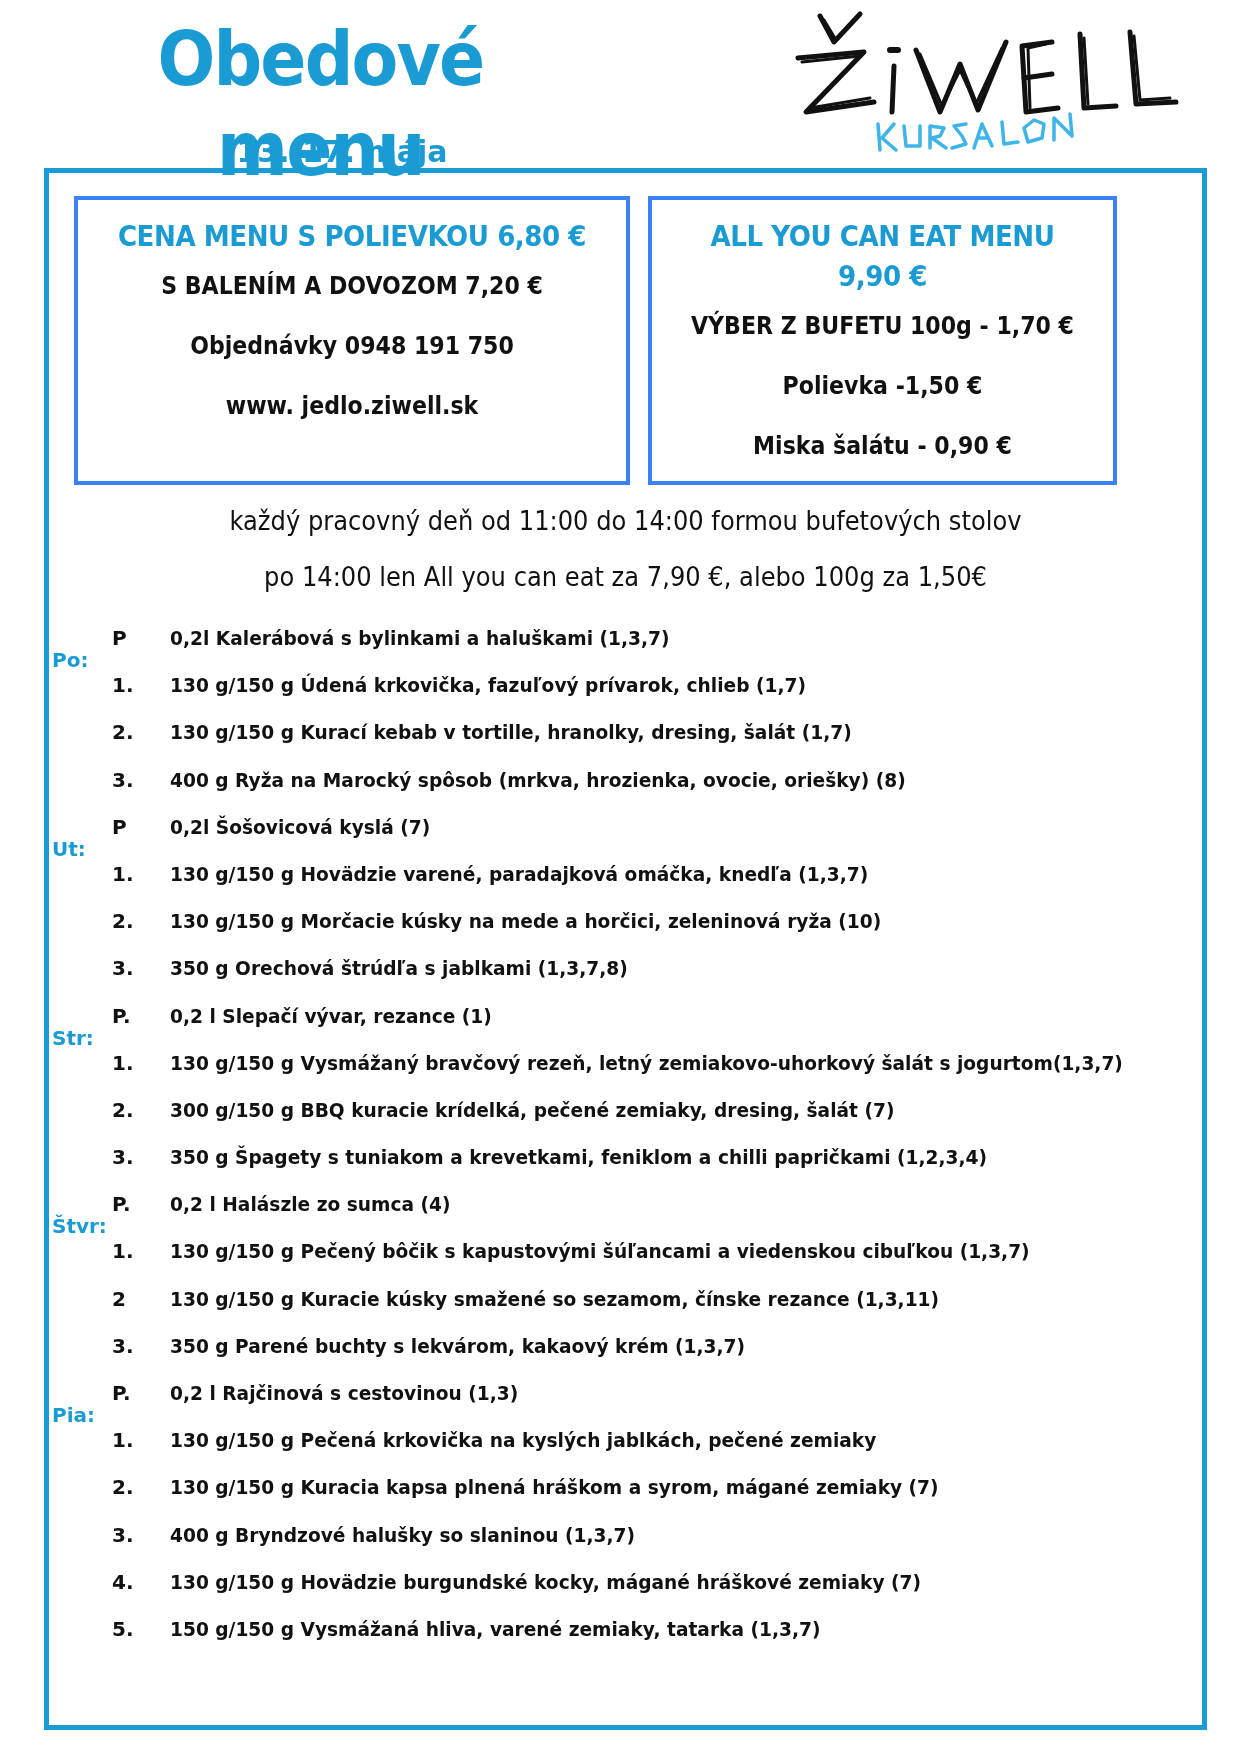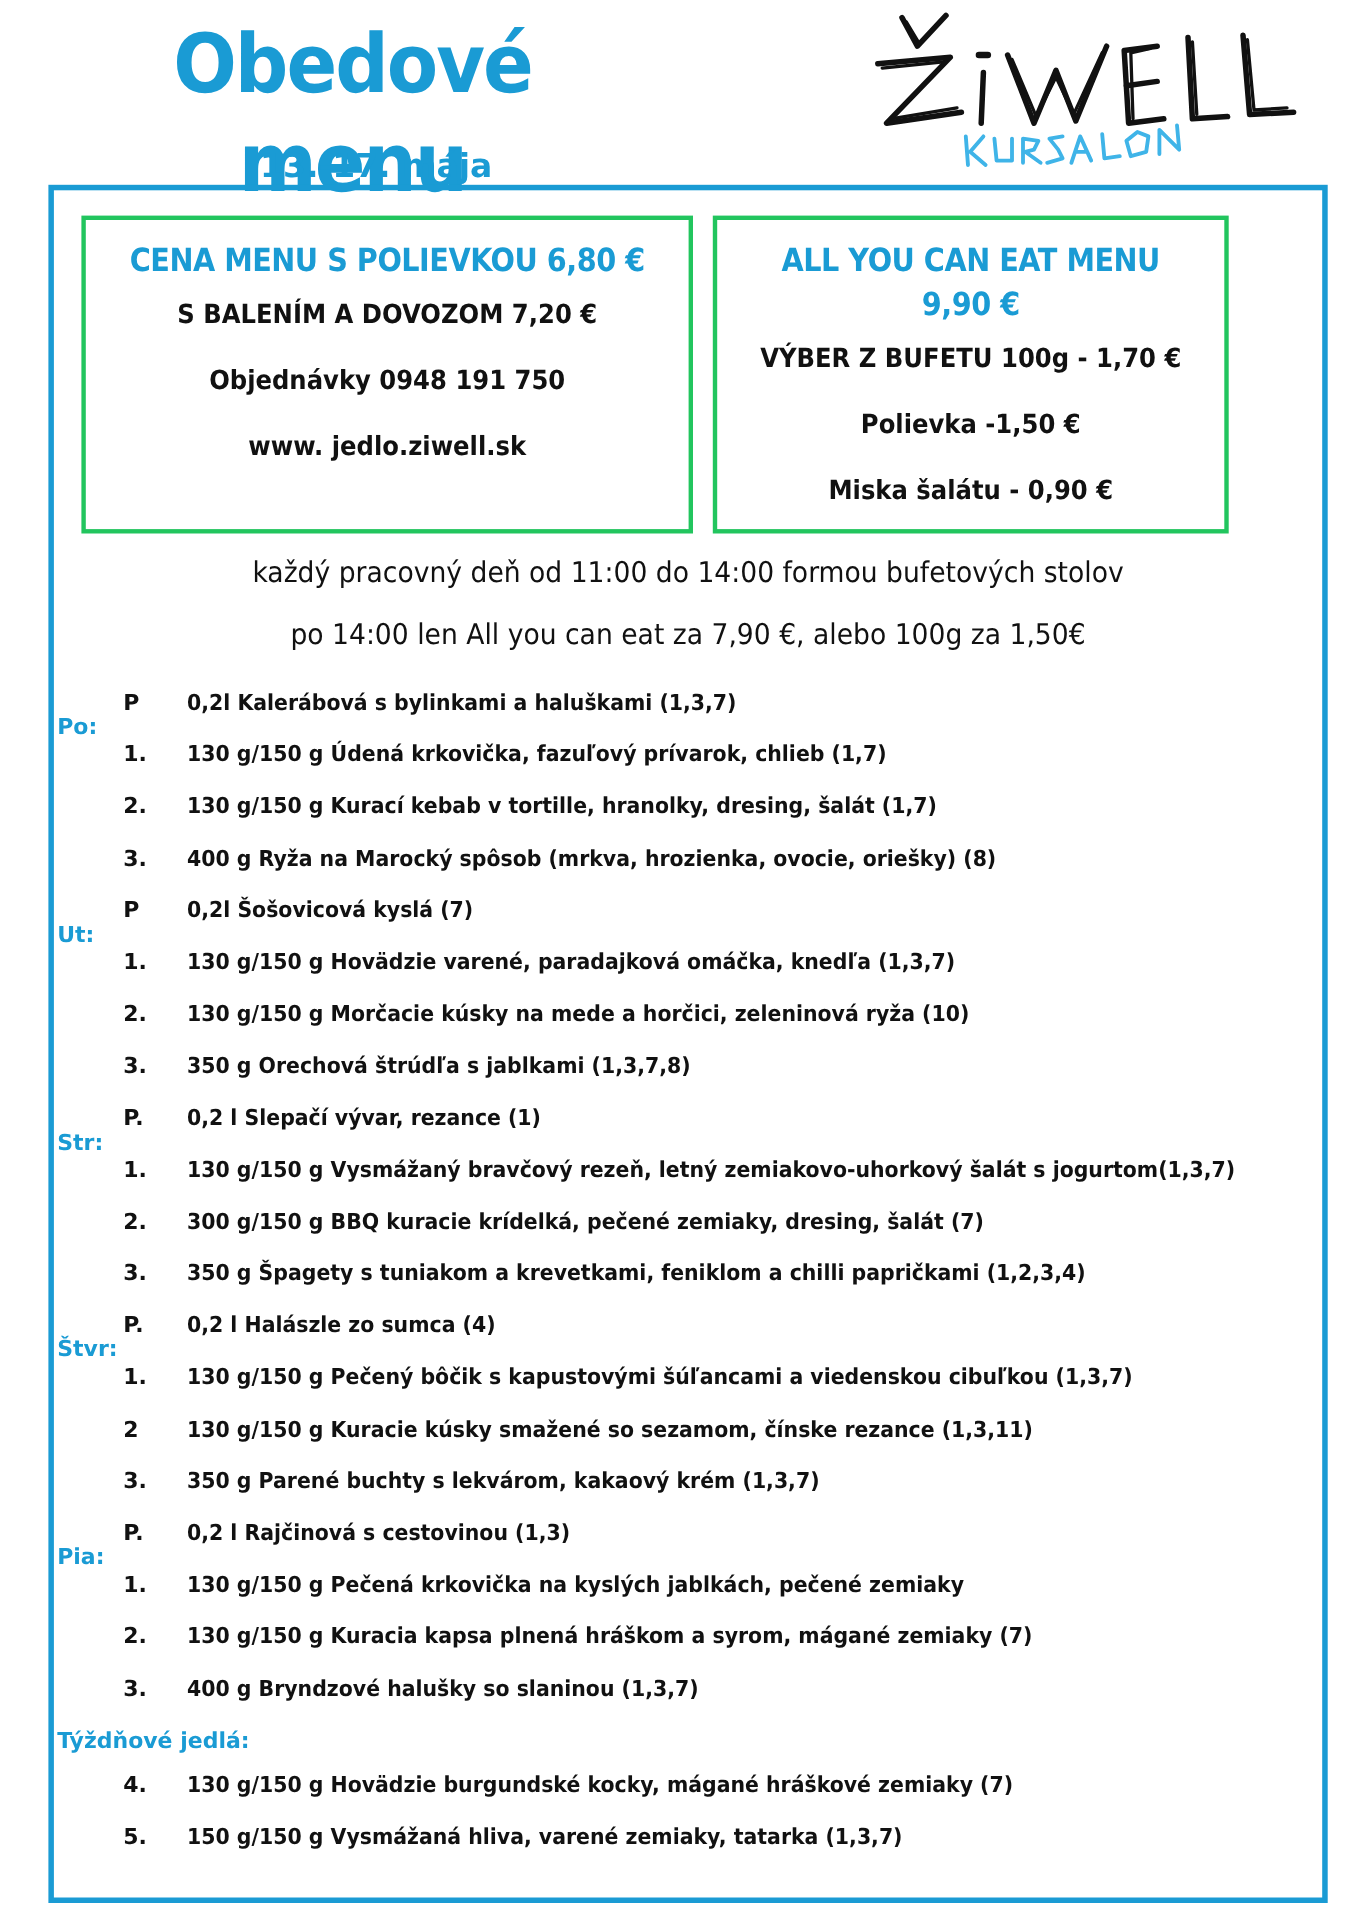--- a/index.html
+++ b/index.html
@@ -20,21 +20,21 @@
 
     .logo { position: absolute; left: 790px; top: 8px; width: 400px; height: 150px; }
     .logo svg { width: 100%; height: 100%; }
 
     .frame {
       position: absolute; left: 44px; top: 168px; width: 1163px; height: 1562px;
       border: 5px solid #1a9bd4;
     }
 
     .box {
-      position: absolute; top: 196px; height: 289px; border: 4px solid #22c55e;
+      position: absolute; top: 196px; height: 289px; border: 4px solid #3b82f6;
       text-align: center;
     }
     .box.left { left: 74px; width: 556px; }
     .box.right { left: 648px; width: 469px; }
     .box .head {
       margin-top: 16px; font-family: "DejaVu Sans", sans-serif; font-weight: bold;
       font-size: 29px; color: #1a9bd4; letter-spacing: -0.5px; line-height: 40px;
       transform: scaleX(0.9);
     }
     .box .line {
@@ -211,21 +211,20 @@
       <span class="text">130 g/150 g Pečená krkovička na kyslých jablkách, pečené zemiaky</span>
     </div>
     <div class="row">
       <span class="num">2.</span>
       <span class="text">130 g/150 g Kuracia kapsa plnená hráškom a syrom, mágané zemiaky (7)</span>
     </div>
     <div class="row">
       <span class="num">3.</span>
       <span class="text">400 g Bryndzové halušky so slaninou (1,3,7)</span>
     </div>
-    <div class="week-head">Týždňové jedlá:</div>
     <div class="row">
       <span class="num">4.</span>
       <span class="text">130 g/150 g   Hovädzie burgundské kocky, mágané hráškové zemiaky (7)</span>
     </div>
     <div class="row">
       <span class="num">5.</span>
       <span class="text">150 g/150 g   Vysmážaná hliva, varené zemiaky, tatarka (1,3,7)</span>
     </div>
   </div>
 

